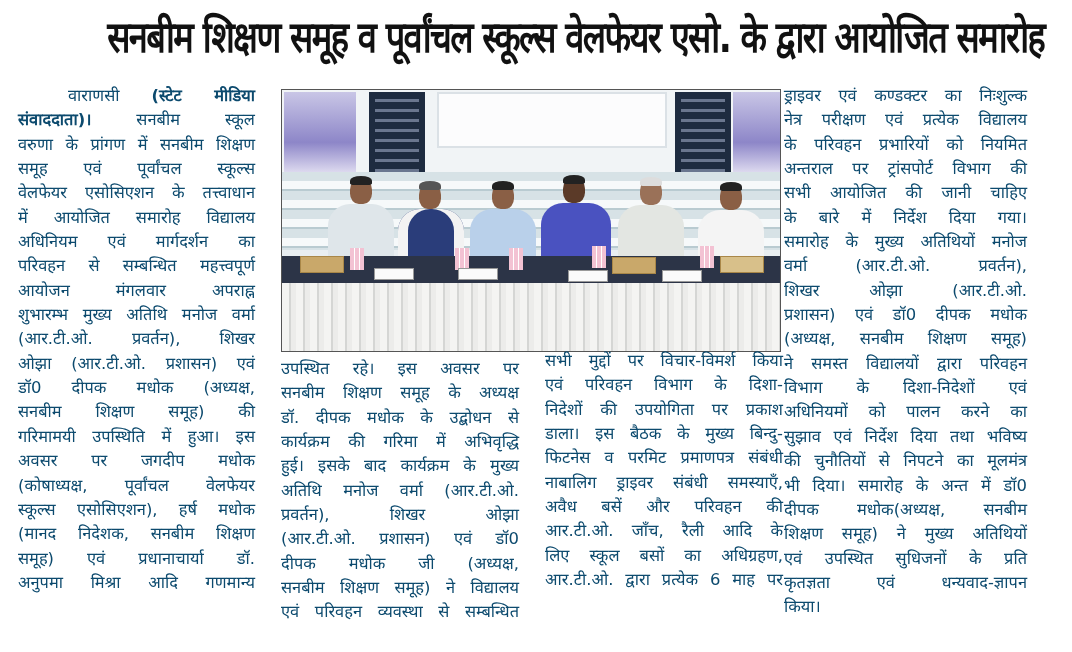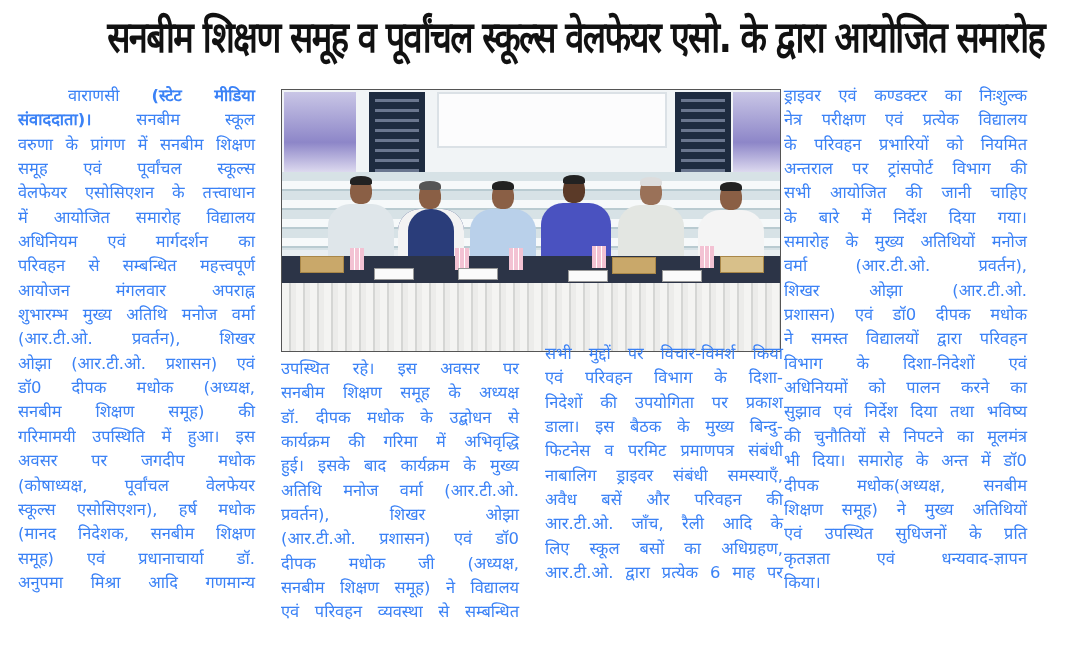--- a/index.html
+++ b/index.html
@@ -3,28 +3,28 @@
 <meta charset="utf-8">
 <style>
   html, body { margin:0; padding:0; background:#ffffff; }
   body { width:1072px; height:652px; position:relative; overflow:hidden;
          font-family:"DejaVu Sans", "Liberation Sans", sans-serif; color:#1c1c1c; }
   .headline { position:absolute; left:0; top:4px; width:1072px; height:66px;
               text-align:center; font-family:"DejaVu Sans", sans-serif;
               font-weight:bold; font-size:43px; line-height:66px; color:#111;
               letter-spacing:-2px; transform:scaleX(0.80); transform-origin:center; white-space:nowrap; }
   .col { position:absolute; font-size:16.4px; line-height:24.35px; text-align:justify;
-         text-align-last:justify; color:#3b82f6; }
+         text-align-last:justify; color:#0c4a6e; }
   .col .line { display:block; white-space:nowrap; height:24.35px; overflow:visible;
                text-align:justify; text-align-last:justify; }
   .col .line.last { text-align-last:left; }
   .col .line.indent { padding-left:50px; }
   .col1 { left:18px; top:84px; width:237px; }
   .col2 { left:281px; top:357px; width:238px; }
-  .col3 { left:545px; top:342px; width:238px; }
+  .col3 { left:545px; top:349px; width:238px; }
   .col4 { left:784px; top:84px; width:243px; }
   .b { font-weight:bold; }
 
   
   .photo { position:absolute; left:281px; top:89px; width:500px; height:263px;
            overflow:hidden; background:#e9eef1; border:1px solid #555; box-sizing:border-box; }
   .ph-wall { position:absolute; left:0; top:0; width:100%; height:100px; background:#f1f4f6; }
   .ph-screen { position:absolute; left:155px; top:2px; width:226px; height:52px; background:#fcfcfd;
                border:2px solid #dbe1e6; }
   .ph-poster { position:absolute; top:2px; height:80px; background:#1e2b40; }
@@ -179,20 +179,21 @@
   <span class="line">ड्राइवर एवं कण्डक्टर का निःशुल्क</span>
   <span class="line">नेत्र परीक्षण एवं प्रत्येक विद्यालय</span>
   <span class="line">के परिवहन प्रभारियों को नियमित</span>
   <span class="line">अन्तराल पर ट्रांसपोर्ट विभाग की</span>
   <span class="line">सभी आयोजित की जानी चाहिए</span>
   <span class="line">के बारे में निर्देश दिया गया।</span>
   <span class="line">समारोह के मुख्य अतिथियों मनोज</span>
   <span class="line">वर्मा (आर.टी.ओ. प्रवर्तन),</span>
   <span class="line">शिखर ओझा (आर.टी.ओ.</span>
   <span class="line">प्रशासन) एवं डॉ0 दीपक मधोक</span>
+  <span class="line">(अध्यक्ष, सनबीम शिक्षण समूह)</span>
   <span class="line">ने समस्त विद्यालयों द्वारा परिवहन</span>
   <span class="line">विभाग के दिशा-निदेशों एवं</span>
   <span class="line">अधिनियमों को पालन करने का</span>
   <span class="line">सुझाव एवं निर्देश दिया तथा भविष्य</span>
   <span class="line">की चुनौतियों से निपटने का मूलमंत्र</span>
   <span class="line">भी दिया। समारोह के अन्त में डॉ0</span>
   <span class="line">दीपक मधोक(अध्यक्ष, सनबीम</span>
   <span class="line">शिक्षण समूह) ने मुख्य अतिथियों</span>
   <span class="line">एवं उपस्थित सुधिजनों के प्रति</span>
   <span class="line">कृतज्ञता एवं धन्यवाद-ज्ञापन</span>

